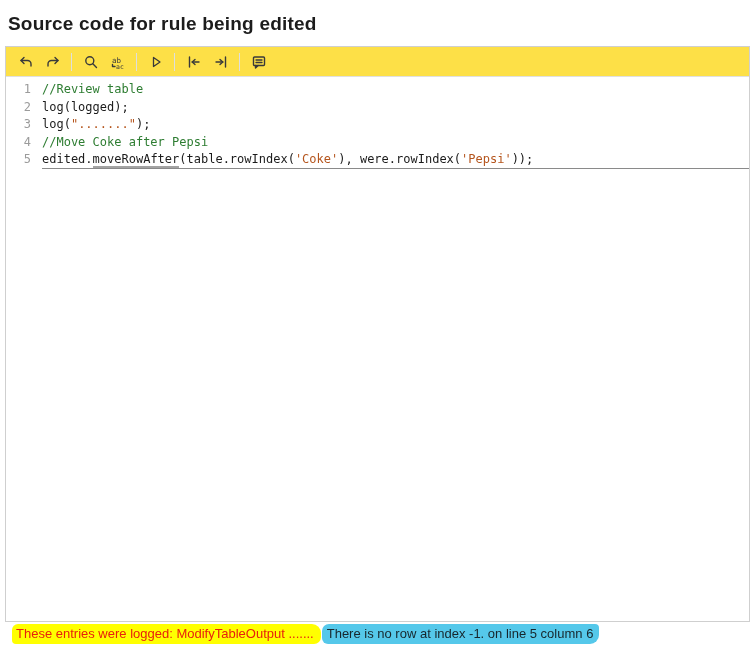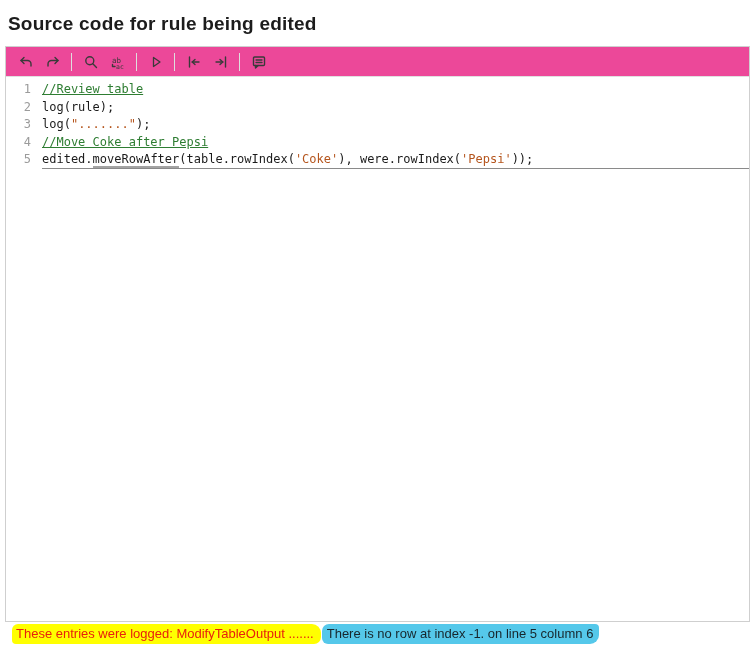--- a/index.html
+++ b/index.html
@@ -21,21 +21,21 @@
     margin: 0 1px 0 5px;
     border: 1px solid #cfcfcf;
     height: 576px;
     display: flex;
     flex-direction: column;
     background: #fff;
   }
   .toolbar {
     height: 30px;
     flex: none;
-    background: #ec4899;
+    background: #fde047;
     border-bottom: 1px solid #e0e0e0;
     display: flex;
     align-items: center;
     padding: 0 6px;
   }
   .toolbar-btn {
     width: 27px; height: 24px;
     display: flex; align-items: center; justify-content: center;
     color: #3a3a3a;
     background: none; border: none; cursor: pointer;
@@ -60,21 +60,21 @@
     width: 36px; flex: none;
     text-align: right;
     padding-right: 11px;
     color: #9b9b9b;
     font-size: 12px;
     user-select: none;
   }
   .line-content { white-space: pre; color: #1b1b1b; flex: 1; }
   .code-line.active .line-content { border-bottom: 1px solid #8a8a8a; }
   .tok-plain   { color: #1b1b1b; }
-  .tok-comment { color: var(--comment-color, #2e7d32); text-decoration: underline; }
+  .tok-comment { color: var(--comment-color, #2e7d32); }
   .tok-string  { color: var(--string-color, #b5551d); }
   .tok-error   { color: #1b1b1b; border-bottom: 2px solid #a3a3a3; }
   .status-row {
     position: absolute;
     left: 12px;
     bottom: 11px;
     width: 100%;
     font-size: 13px;
     white-space: nowrap;
     line-height: 20px;
@@ -174,21 +174,21 @@
           </span>
         </button>
       </div>
     <div class="code-area">
         <div class="code-line">
           <div class="line-number">1</div>
           <div class="line-content"><span class="tok-comment">//Review table</span></div>
         </div>
         <div class="code-line">
           <div class="line-number">2</div>
-          <div class="line-content"><span class="tok-plain">log(rule);</span></div>
+          <div class="line-content"><span class="tok-plain">log(logged);</span></div>
         </div>
         <div class="code-line">
           <div class="line-number">3</div>
           <div class="line-content"><span class="tok-plain">log(</span><span class="tok-string">"......."</span><span class="tok-plain">);</span></div>
         </div>
         <div class="code-line">
           <div class="line-number">4</div>
           <div class="line-content"><span class="tok-comment">//Move Coke after Pepsi</span></div>
         </div>
         <div class="code-line active">

